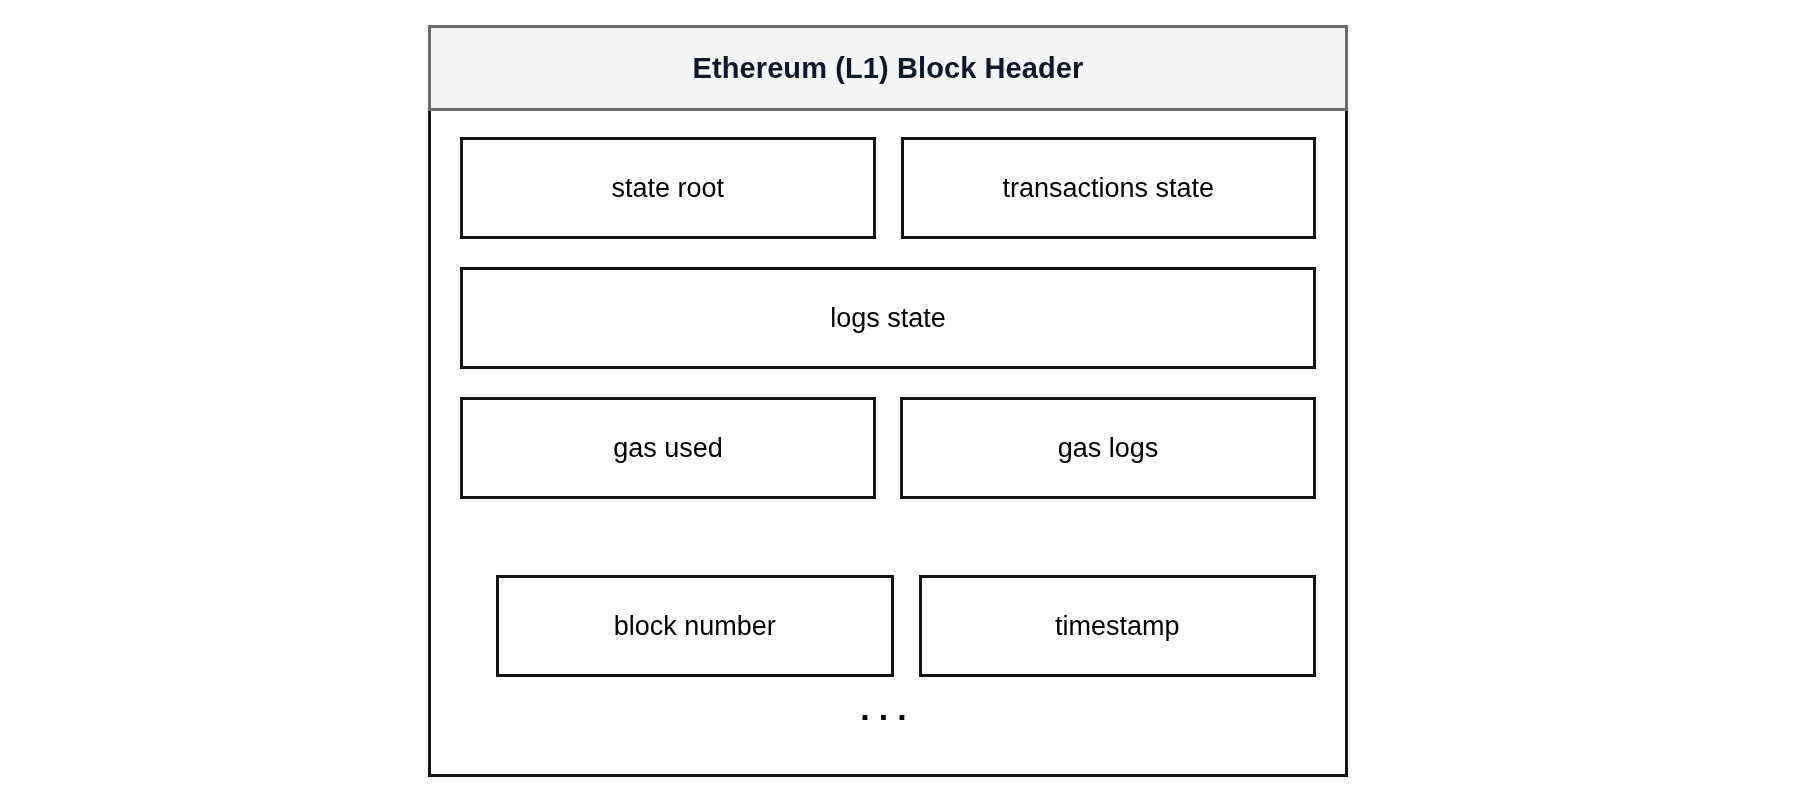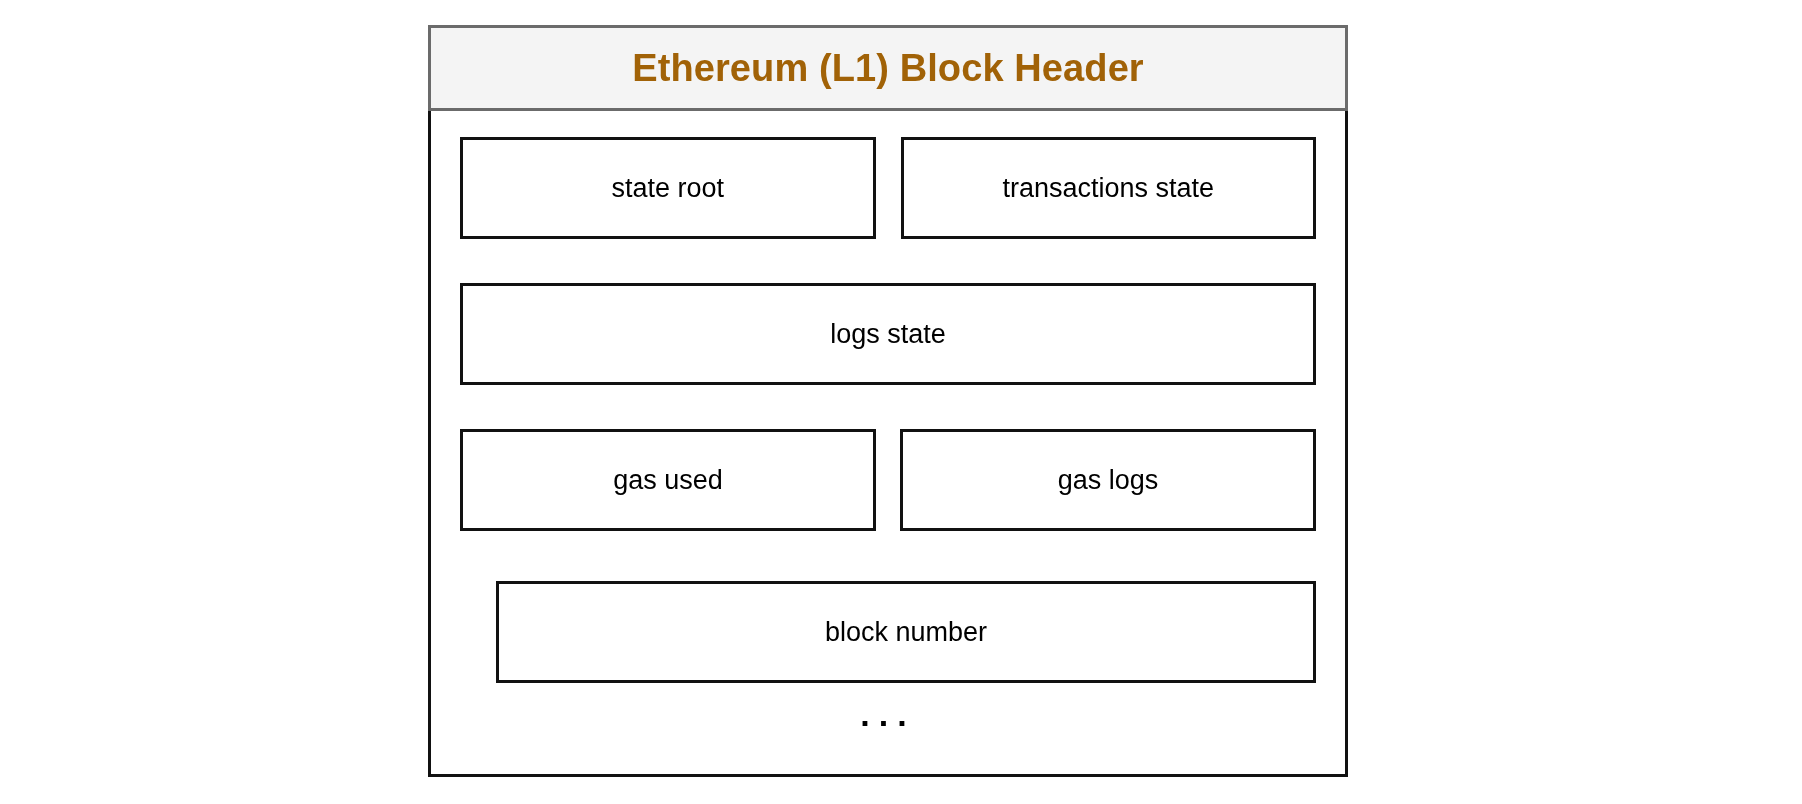--- a/index.html
+++ b/index.html
@@ -32,23 +32,23 @@
   .header-bar {
     flex: 0 0 auto;
     height: 86px;
     background: #f4f4f4;
     border: 3px solid #6b6b6b;
     display: flex;
     align-items: center;
     justify-content: center;
   }
   .header-title {
-    font-size: 38px;
+    font-size: 29px;
     font-weight: bold;
-    color: #a16207;
+    color: #0f172a;
     letter-spacing: 0.1px;
     white-space: nowrap;
   }
 
   
   .body-panel {
     flex: 1 1 auto;
     background: #ffffff;
     border: 3px solid #111111;
     border-top: none;
@@ -58,24 +58,24 @@
   }
 
   .field-grid {
     display: flex;
     flex-direction: column;
   }
 
   .field-row {
     display: flex;
     gap: 25px;
-    margin-bottom: 44px;
+    margin-bottom: 28px;
   }
   .field-row.gap-large {
-    margin-bottom: 50px;
+    margin-bottom: 76px;
     gap: 24px;
   }
   .field-row:last-of-type {
     margin-bottom: 0;
     margin-left: 36px;
   }
 
   .field-cell {
     flex: 1 1 0;
     height: 102px;
@@ -144,20 +144,23 @@
         </div>
         <div class="field-cell">
           <span class="field-label">gas logs</span>
         </div>
       </div>
 
       <div class="field-row">
         <div class="field-cell">
           <span class="field-label">block number</span>
         </div>
+        <div class="field-cell">
+          <span class="field-label">timestamp</span>
+        </div>
       </div>
 
     </div>
 
     <div class="ellipsis-row">
       <span class="ellipsis-dots">...</span>
     </div>
 
   </div>
 </div>

